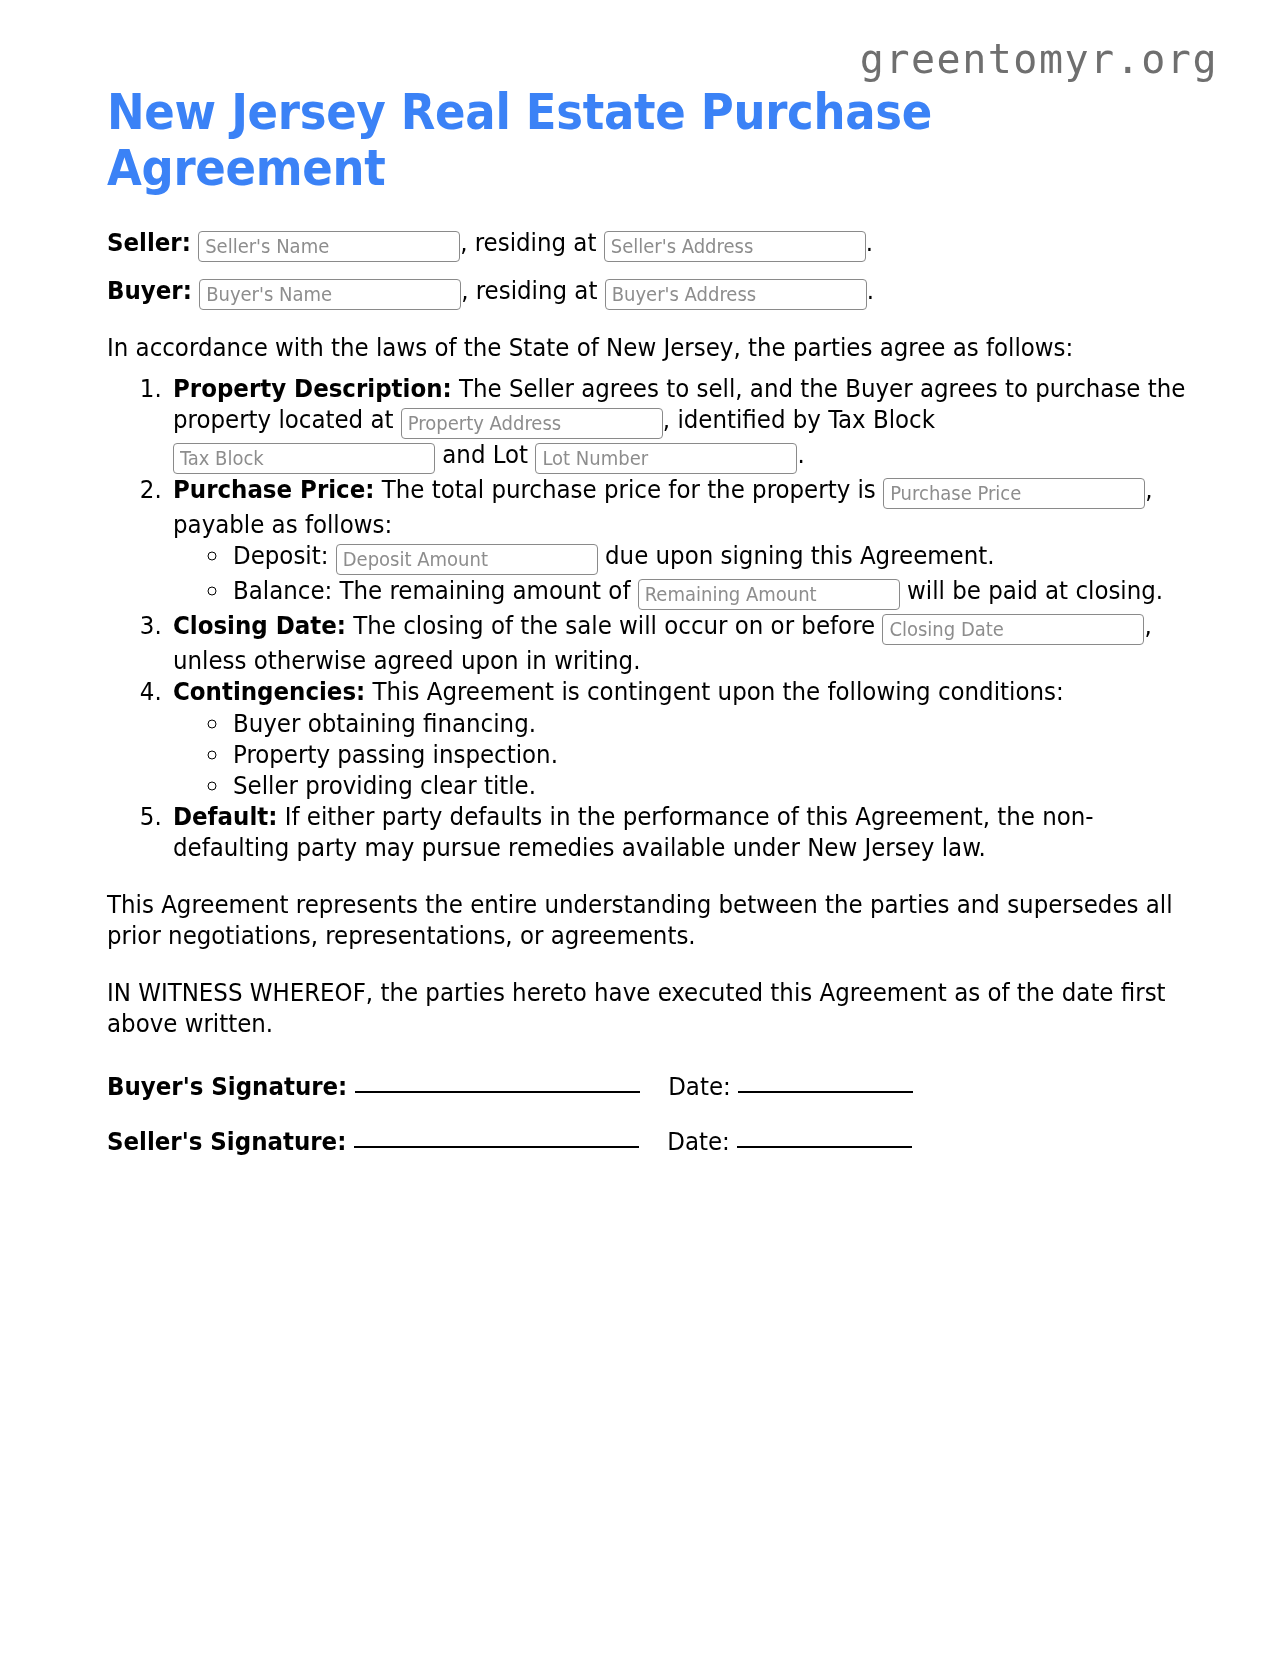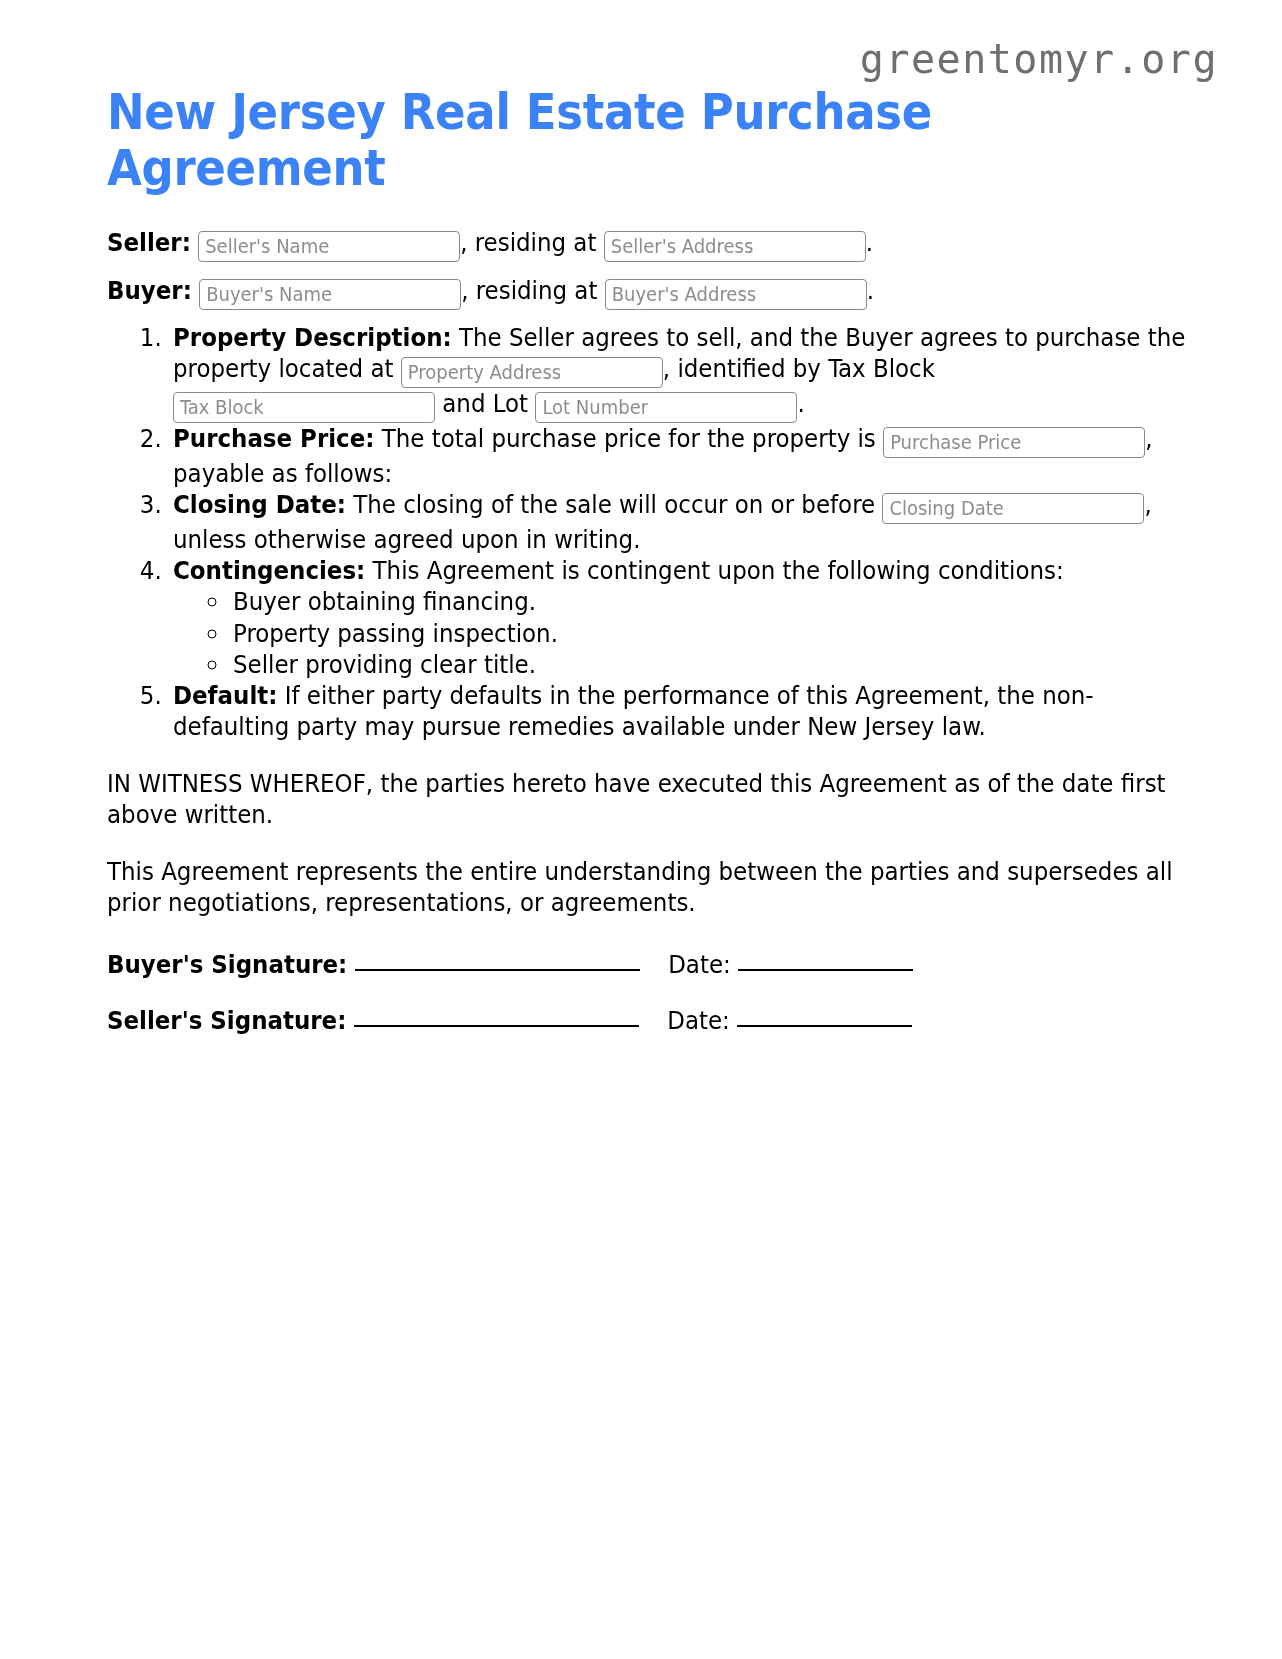--- a/index.html
+++ b/index.html
@@ -146,36 +146,49 @@
       <input class="fld w-name" type="text" placeholder="Seller's Name" style=""><span>, residing at</span>
       <input class="fld w-address" type="text" placeholder="Seller's Address" style=""><span>.</span>
     </div>
 
     <div class="party-line">
       <b>Buyer:</b>
       <input class="fld w-name" type="text" placeholder="Buyer's Name" style=""><span>, residing at</span>
       <input class="fld w-address" type="text" placeholder="Buyer's Address" style=""><span>.</span>
     </div>
 
+    <p class="para" style="margin-top:22px;margin-bottom:10px;">In accordance with the laws of the State of New Jersey, the parties agree as follows:</p>
 
     <ol class="main-list">
 
       <li>
         <b>Property Description:</b>
         <span>The Seller agrees to sell, and the Buyer agrees to purchase the property located at</span>
         <input class="fld w-propaddr" type="text" placeholder="Property Address" style=""><span>, identified by Tax Block</span>
         <input class="fld w-block" type="text" placeholder="Tax Block" style="">
         <span>and Lot</span>
         <input class="fld w-lot" type="text" placeholder="Lot Number" style=""><span>.</span>
       </li>
 
       <li>
         <b>Purchase Price:</b>
         <span>The total purchase price for the property is</span>
         <input class="fld w-price" type="text" placeholder="Purchase Price" style=""><span>, payable as follows:</span>
+        <ul class="sub-list">
+          <li>
+            <span>Deposit:</span>
+            <input class="fld w-deposit" type="text" placeholder="Deposit Amount" style="">
+            <span>due upon signing this Agreement.</span>
+          </li>
+          <li>
+            <span>Balance: The remaining amount of</span>
+            <input class="fld w-remaining" type="text" placeholder="Remaining Amount" style="">
+            <span>will be paid at closing.</span>
+          </li>
+        </ul>
       </li>
 
       <li>
         <b>Closing Date:</b>
         <span>The closing of the sale will occur on or before</span>
         <input class="fld w-closing" type="text" placeholder="Closing Date" style=""><span>, unless otherwise agreed upon in writing.</span>
       </li>
 
       <li>
         <b>Contingencies:</b>
@@ -188,22 +201,22 @@
       </li>
 
       <li>
         <b>Default:</b>
         <span>If either party defaults in the performance of this Agreement, the non-defaulting party may pursue remedies available under New Jersey law.</span>
       </li>
 
     </ol>
 
     <div class="closing-paras">
+      <p class="para">This Agreement represents the entire understanding between the parties and supersedes all prior negotiations, representations, or agreements.</p>
       <p class="para">IN WITNESS WHEREOF, the parties hereto have executed this Agreement as of the date first above written.</p>
-      <p class="para">This Agreement represents the entire understanding between the parties and supersedes all prior negotiations, representations, or agreements.</p>
     </div>
 
     <div class="sig-block">
       <div class="sig-row">
         <b>Buyer's Signature:</b>
         <span class="sig-rule rule-sig"></span>
         <span class="gap"></span>
         <span>Date:</span>
         <span class="sig-rule rule-date"></span>
       </div>

